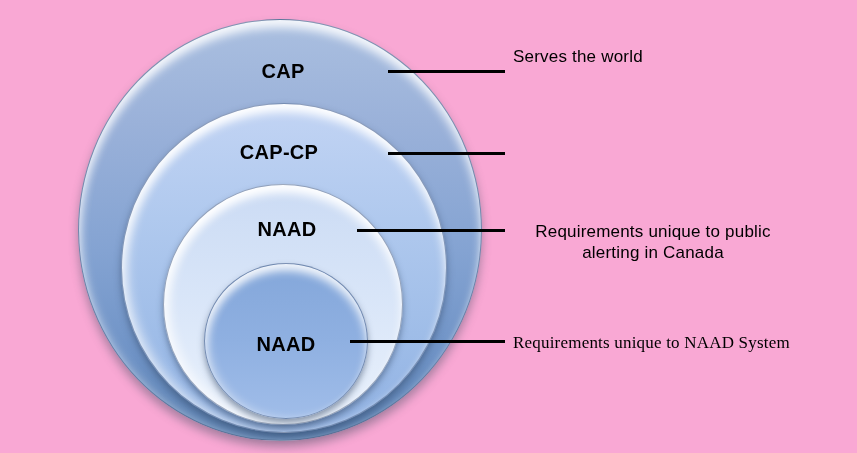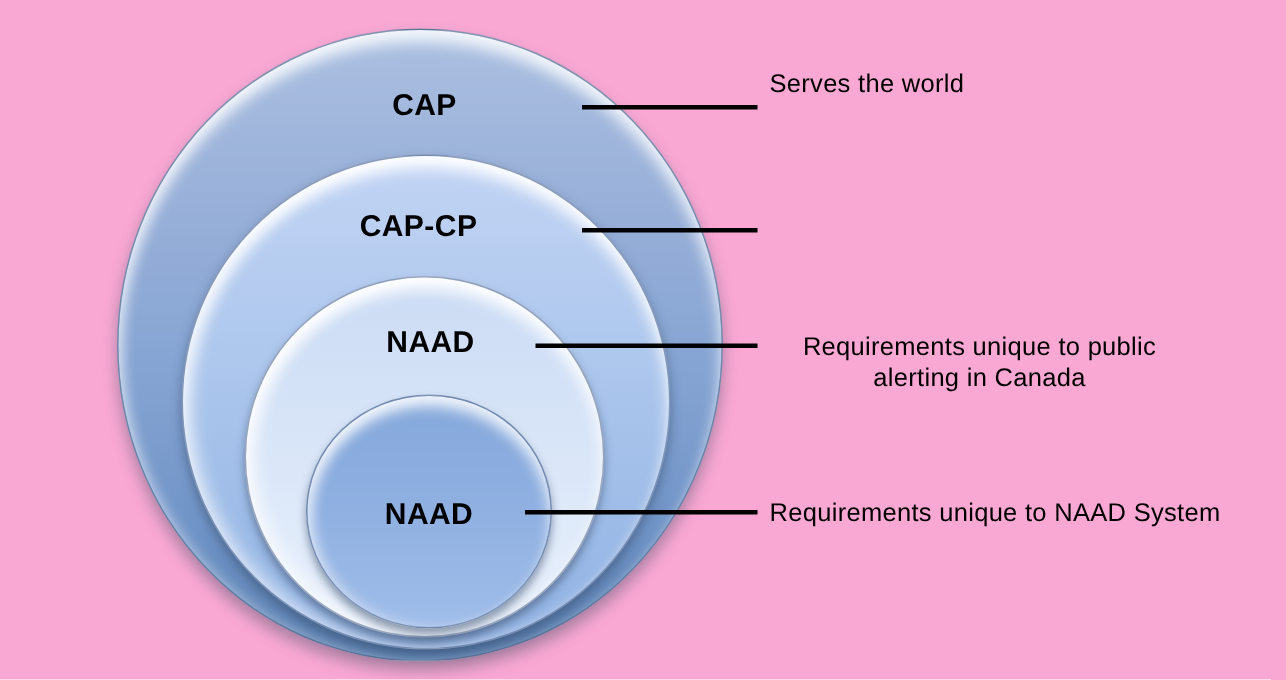--- a/index.html
+++ b/index.html
@@ -76,21 +76,21 @@
     left: 513px;
     font-size: 17px;
     line-height: 21px;
     color: #000000;
     letter-spacing: 0.2px;
     white-space: nowrap;
   }
   .annotation.a1 { top: 56px;  transform: translateY(-50%); }
   .annotation.a2 { top: 154px; transform: translateY(-50%); }
   .annotation.a3 { top: 231px; transform: translateY(-25%); width: 280px; white-space: normal; text-align: center; }
-  .annotation.a4 { top: 342px; transform: translateY(-50%); }
+  .annotation.a4 { top: 342px; transform: translateY(-50%); font-family: Liberation Serif, serif; }
 </style>
 </head>
 <body>
 
 <div class="scene">
 
   <div class="circle circle-cap"></div>
   <div class="circle circle-capcp"></div>
   <div class="circle circle-npas"></div>
   <div class="circle circle-naad"></div>

